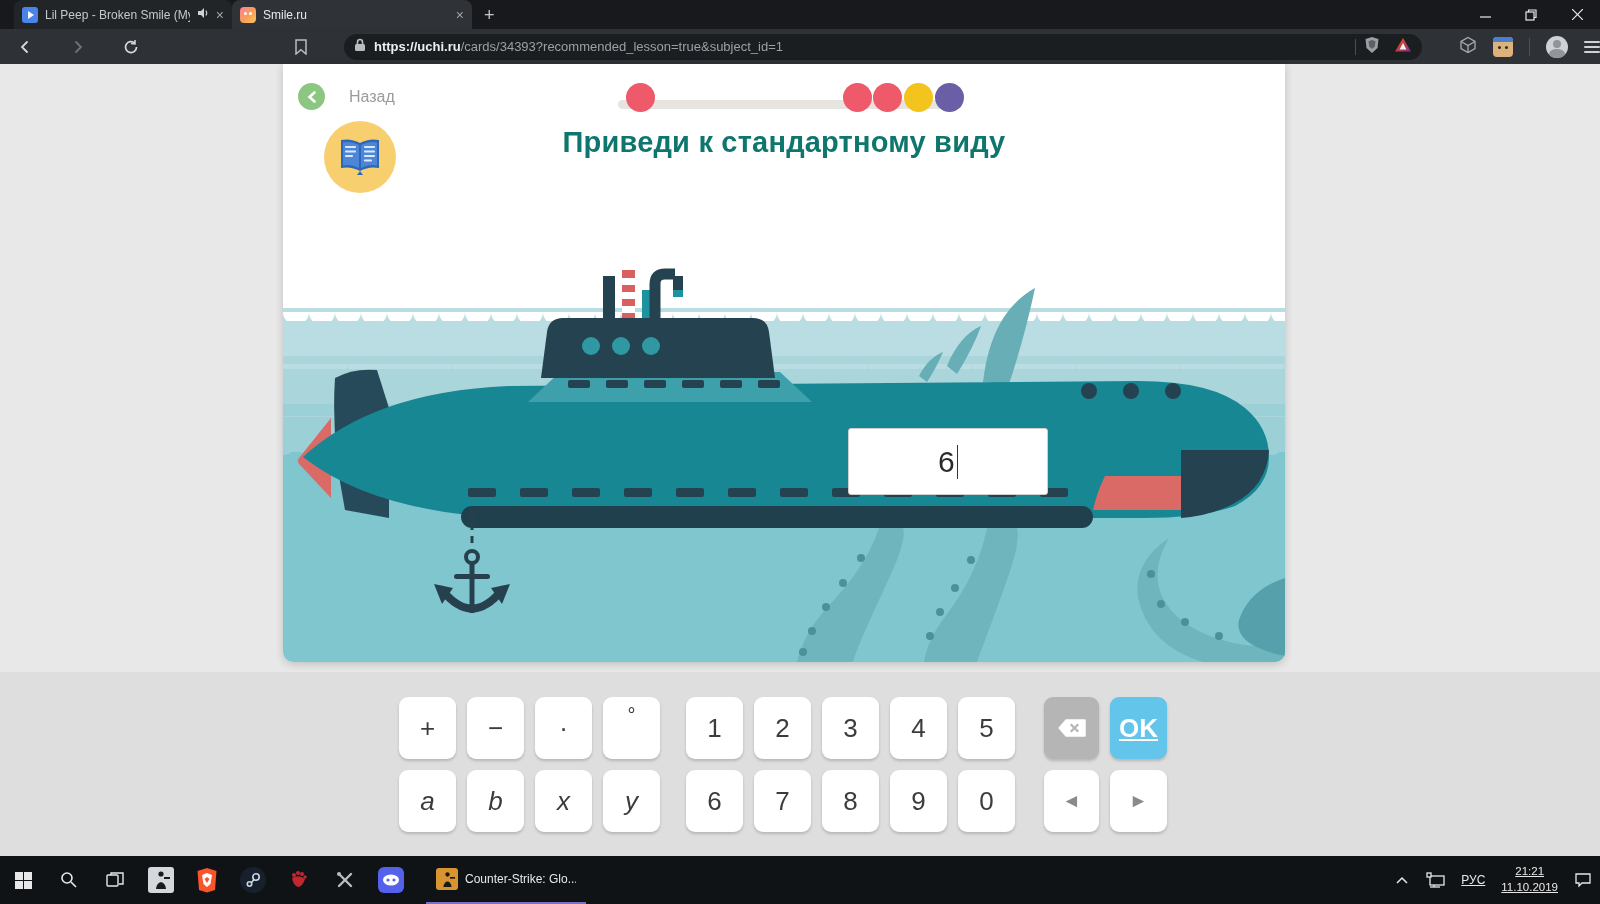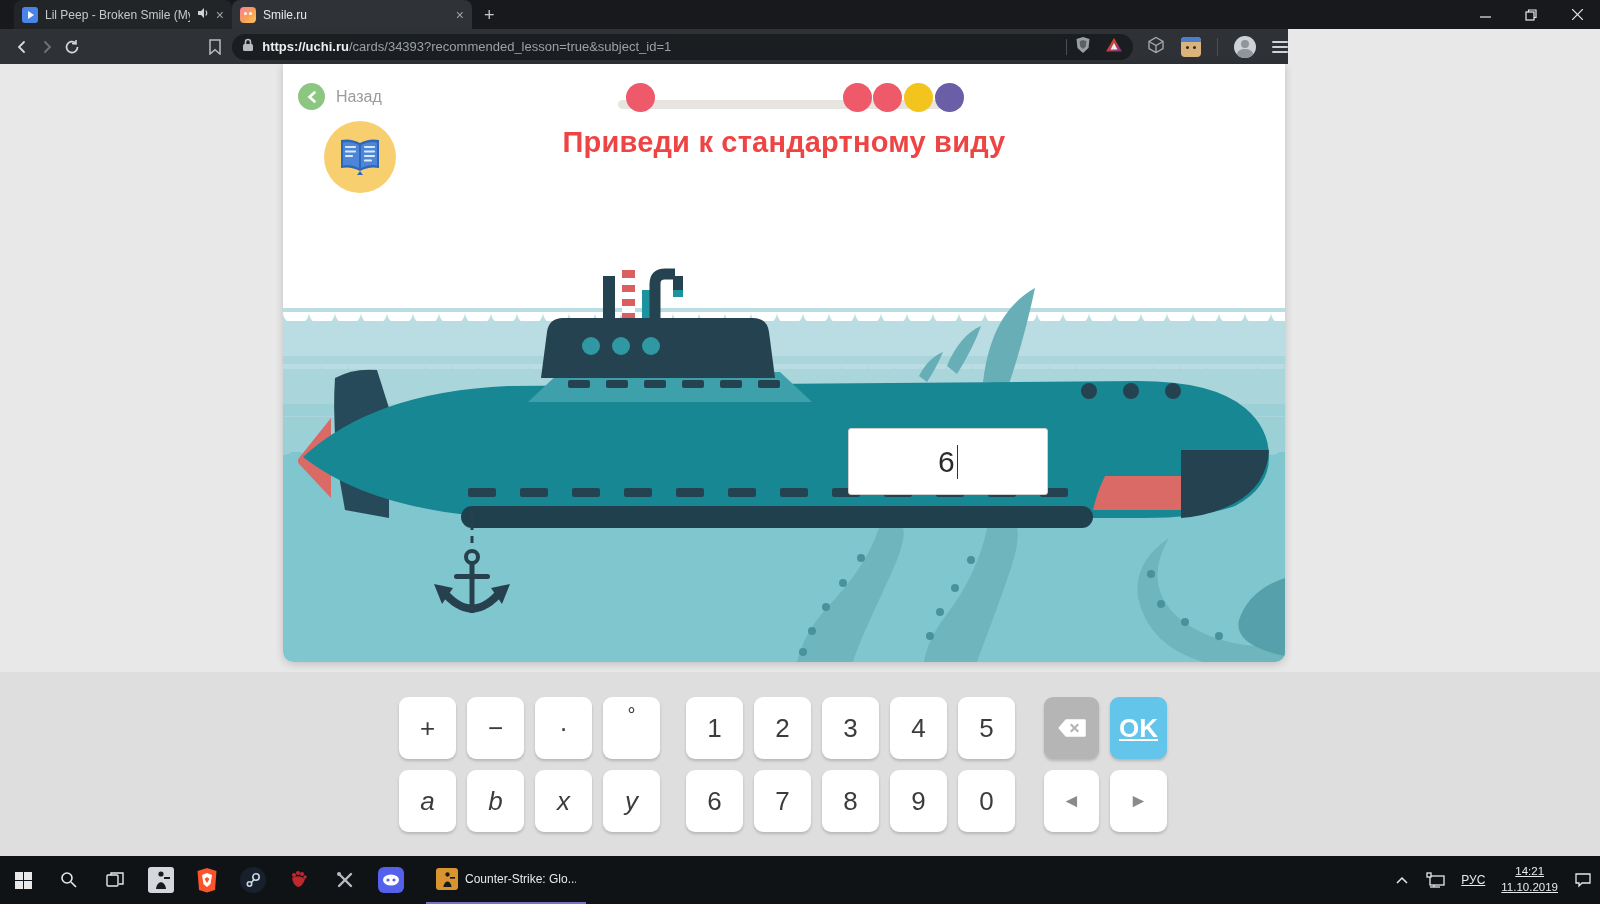--- a/index.html
+++ b/index.html
@@ -20,21 +20,21 @@
   .favicon-uchi{width:16px;height:16px;border-radius:4px;flex:0 0 16px;
        background:linear-gradient(135deg,#ff7f9d 0%,#f7a055 55%,#ffc45c 100%);position:relative;}
   .favicon-uchi::after{content:"";position:absolute;left:4px;top:5px;width:3px;height:3px;border-radius:50%;
        background:#fff;box-shadow:5px 0 0 #fff;}
   .tab-x{color:#9fa3a7;font-size:14px;line-height:1;cursor:default;}
   .newtab{color:#c6c9cc;font-size:18px;margin-left:12px;padding-bottom:3px;}
   .wincontrols{margin-left:auto;display:flex;height:29px;}
   .wc{width:46px;height:29px;display:flex;align-items:center;justify-content:center;}
   .wc svg{display:block;}
 
-  .toolbar{position:absolute;left:0;top:29px;width:1288px;height:35px;background:#2e3237;
+  .toolbar{position:absolute;left:0;top:29px;width:1600px;height:35px;background:#2e3237;
            display:flex;align-items:center;justify-content:space-between;}
   .navbtn{width:30px;height:28px;display:flex;align-items:center;justify-content:center;}
   .bookmarkbtn{width:28px;height:28px;display:flex;align-items:center;justify-content:center;margin-left:118px;}
   .addressbar{height:26px;width:1078px;margin-left:6px;background:#1b1e21;border-radius:13px;
               display:flex;align-items:center;padding:0 10px;}
   .url{font-size:13px;margin-left:8px;white-space:nowrap;overflow:hidden;flex:1;}
   .url .host{color:#eceef0;font-weight:bold;}
   .url .path{color:#9aa0a6;}
   .bar-sep{width:1px;height:16px;background:#4a4e53;margin:0 8px;}
   .ext-area{display:flex;align-items:center;margin-left:14px;gap:16px;}
@@ -47,30 +47,30 @@
   .tanface{width:20px;height:20px;border-radius:4px;background:#dcb27b;position:relative;overflow:hidden;}
   .tanface::before{content:"";position:absolute;left:0;top:0;width:100%;height:5px;background:#4a7fd0;}
   .tanface::after{content:"";position:absolute;left:5px;top:9px;width:3px;height:3px;border-radius:50%;
        background:#2b2b2b;box-shadow:7px 0 0 #2b2b2b;}
 
   
   .page{position:absolute;left:0;top:64px;width:1600px;height:792px;background:#e8e8e8;}
   .card{position:absolute;left:283px;top:0;width:1002px;height:598px;background:#fff;
         border-radius:0 0 10px 10px;box-shadow:0 2px 8px rgba(0,0,0,.18);overflow:hidden;}
 
-  .back-btn{position:absolute;left:15px;top:19px;display:flex;align-items:center;gap:11px;cursor:default;}
+  .back-btn{position:absolute;left:15px;top:19px;display:flex;align-items:center;gap:24px;cursor:default;}
   .back-circle{width:27px;height:27px;border-radius:50%;background:#8cc781;display:flex;align-items:center;justify-content:center;}
   .back-label{font-size:16px;color:#9b9b9b;}
 
   .progress-track{position:absolute;left:335px;top:36px;width:344px;height:9px;border-radius:5px;background:#e8e5e1;}
   .progress-dots{position:absolute;left:0;top:0;width:100%;height:60px;}
   .dot{position:absolute;top:19px;width:29px;height:29px;border-radius:50%;}
 
   .lesson-title{position:absolute;left:0;top:62px;width:100%;text-align:center;
-        font-size:29px;font-weight:bold;color:#ef4444;letter-spacing:.2px;}
+        font-size:29px;font-weight:bold;color:#0f766e;letter-spacing:.2px;}
 
   .book-badge{position:absolute;left:41px;top:57px;width:72px;height:72px;border-radius:50%;
         background:#f8cf6e;display:flex;align-items:center;justify-content:center;}
   .tooltip{position:absolute;left:13px;top:153px;width:155px;background:#d9d9d9;border-radius:9px;
         padding:9px 6px 11px;text-align:center;font-size:20px;color:#333;line-height:1.2;}
   .tooltip::before{content:"";position:absolute;left:56px;top:-9px;
         border-left:10px solid transparent;border-right:10px solid transparent;border-bottom:10px solid #d9d9d9;}
 
   .scene{position:absolute;left:0;top:196px;width:1002px;height:402px;}
   .scene svg{position:absolute;left:0;top:0;}
@@ -551,21 +551,21 @@
       <div class="tbi">
         <svg width="20" height="16" fill="none" stroke="#e8e8e8" stroke-width="1.3">
             <rect x="4" y="4" width="14" height="9"></rect>
             <line x1="8" y1="13" x2="8" y2="15"></line>
             <line x1="4" y1="15" x2="14" y2="15"></line>
             <rect x="1" y="1" width="4" height="4" fill="#101316" stroke="#e8e8e8"></rect>
           </svg>
       </div>
       <div class="lang">РУС</div>
       <div class="clock">
-        <span>14:21</span>
+        <span>21:21</span>
         <span>11.10.2019</span>
       </div>
       <div class="tbi">
         <svg width="18" height="16" fill="none" stroke="#e8e8e8" stroke-width="1.3">
             <path d="M2 2 H16 V11 H8 L5 14 V11 H2 Z"></path>
           </svg>
       </div>
     </div>
   </div>
 </div>

